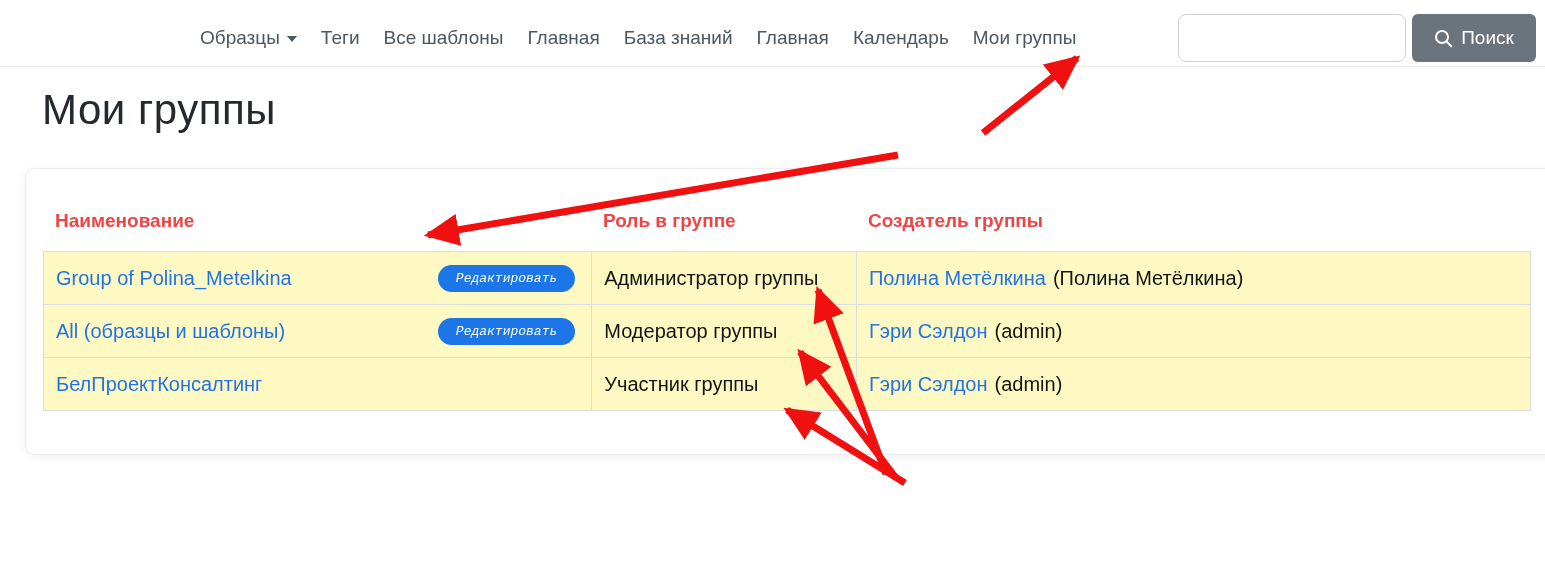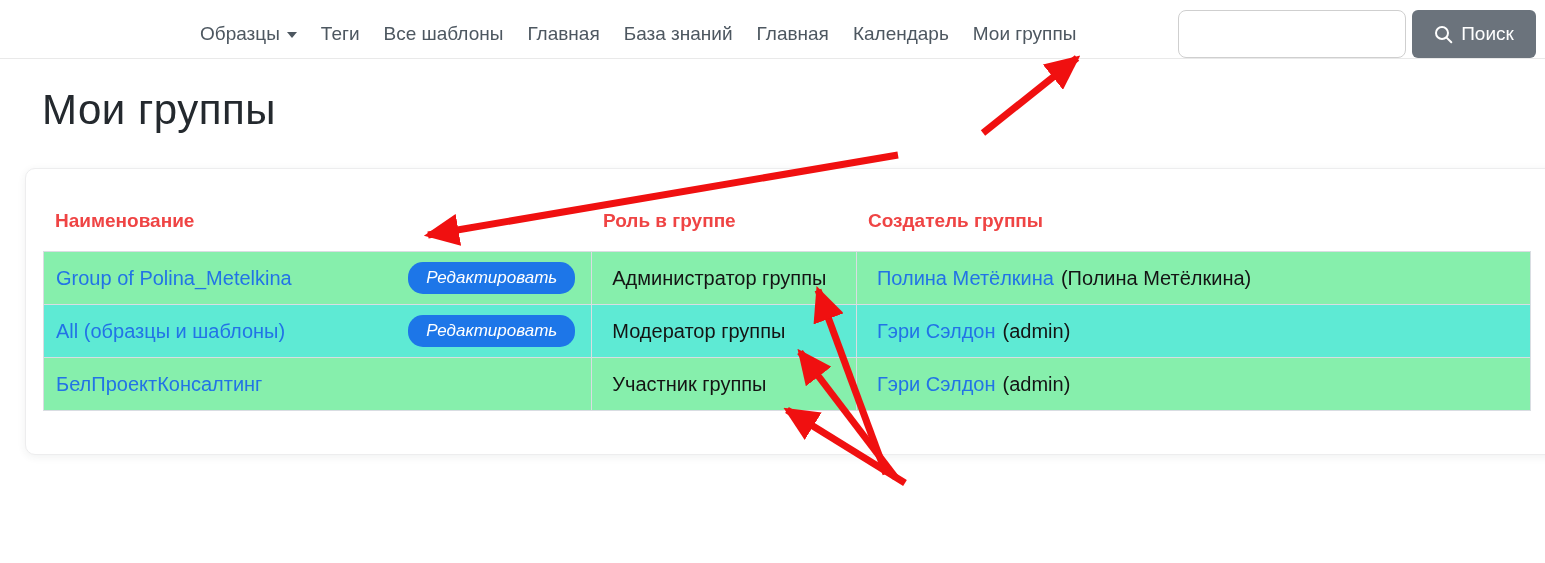--- a/index.html
+++ b/index.html
@@ -7,21 +7,21 @@
   body {
     position: relative;
     overflow: hidden;
     background: #ffffff;
     font-family: "Liberation Sans", "DejaVu Sans", sans-serif;
     color: #212529;
   }
 
   
   .navbar {
-    height: 59px;
+    height: 67px;
     display: flex;
     align-items: center;
     padding: 10px 9px 0 200px;
     border-bottom: 1px solid #e9e9e9;
     background: #fff;
   }
   .nav-link {
     font-size: 19px;
     color: #4d5760;
     text-decoration: none;
@@ -102,44 +102,44 @@
   .c3 { width: 675px; }
 
   .t-row {
     display: flex;
     width: 1488px;
     height: 54px;
     border: 1px solid #d9dde2;
     align-items: stretch;
   }
   .t-row + .t-row { margin-top: -1px; }
-  .t-row.odd { background: #86efac; }
-  .t-row.even { background: #5eead4; }
+  .t-row.odd { background: #fef9c3; }
+  .t-row.even { background: #fef9c3; }
 
   .cell { display: flex; align-items: center; }
   .cell.c1 { justify-content: space-between; padding: 0 16px 0 12px; }
-  .cell.c2, .cell.c3 { border-left: 1px solid #d9dde2; padding-left: 20px; }
+  .cell.c2, .cell.c3 { border-left: 1px solid #d9dde2; padding-left: 12px; }
 
   .grp-link, .usr-link {
     font-size: 20px;
     color: #2273e6;
     text-decoration: none;
     cursor: pointer;
   }
   .role-text { font-size: 20px; color: #141414; }
   .creator-suffix { font-size: 20px; color: #141414; margin-left: 7px; }
 
   .edit-btn {
     background: #1d76e8;
     color: #fff;
     border: none;
     border-radius: 15px;
-    font-size: 17px;
+    font-size: 13px;
     font-style: italic;
-    font-family: Liberation Sans, sans-serif;
+    font-family: Liberation Mono, monospace;
     padding: 6px 18px;
     cursor: pointer;
     white-space: nowrap;
   }
 
   
   #arrows-svg {
     position: absolute;
     left: 0; top: 0;
     width: 1545px; height: 563px;

